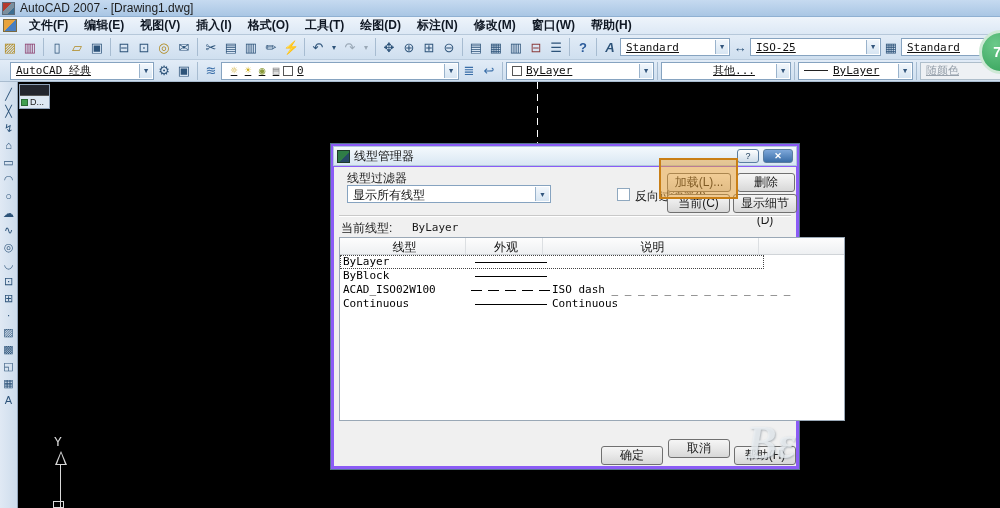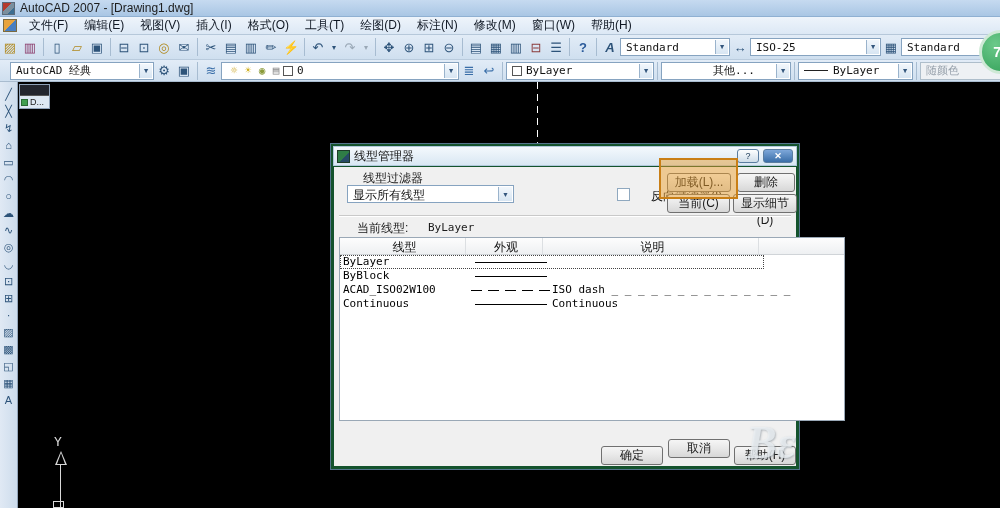--- a/index.html
+++ b/index.html
@@ -8,36 +8,36 @@
   .screen { position:relative; width:1000px; height:508px; overflow:hidden; background:#000; }
 
   
   .titlebar { position:absolute; left:0; top:0; width:1000px; height:17px;
     background:linear-gradient(#c6daf0,#a9c6e4); display:flex; align-items:center; gap:5px;
     padding-left:2px; border-bottom:1px solid #8fb0d2; }
   .app-logo { width:13px; height:13px; background:linear-gradient(135deg,#b43a2e 0 40%,#7a8f9e 40% 70%,#3c6e91 70%); border:1px solid #5a6a7a; }
   .title-text { font-size:12px; color:#1c1c1c; }
 
   .menubar { position:absolute; left:0; top:17px; width:1000px; height:18px;
-    background:linear-gradient(#eef4fb,#dce8f5); display:flex; align-items:center; border-bottom:1px solid #b6c8da; }
+    background:linear-gradient(#eef4fb,#dce8f5); display:flex; align-items:center; border-bottom:1px solid #b6c8da;font-weight:bold; }
   .doc-ico { width:14px; height:13px; margin:0 4px 0 3px;
     background:linear-gradient(135deg,#e8a33c 0 50%,#4a7fc0 50%); border:1px solid #7a6a40; }
   .menu-item { padding:1px 8px; color:#101824; cursor:default; white-space:nowrap; }
 
   .tbrow { position:absolute; left:0; width:1000px; display:flex; align-items:center;
     background:linear-gradient(#e2ecf7,#cfdfef); }
   .tbrow1 { top:35px; height:25px; border-bottom:1px solid #b9cbdd; }
   .tbrow2 { top:60px; height:22px; border-bottom:1px solid #a9bccf; }
   .tb-ico { width:20px; height:19px; display:flex; align-items:center; justify-content:center;
     color:#2d5379; font-size:13px; border:1px solid transparent; border-radius:2px; flex:0 0 auto; }
   .tb-ico.gray { color:#9aa8b6; }
   .tb-ico.small { width:12px; font-size:8px; }
   .tb-sep { width:1px; height:18px; background:#a7bcd1; margin:0 3px; flex:0 0 auto; }
   .combo { height:18px; background:#fff; border:1px solid #86a3c0; display:flex; align-items:center;
-    font-family:"DejaVu Sans Mono", monospace; font-size:11px; flex:0 0 auto; position:relative; padding-left:5px; }
+    font-family:"DejaVu Sans Mono", monospace; font-size:11px; flex:0 0 auto; position:relative; padding-left:5px;text-decoration:underline; }
   .combo .arrow { position:absolute; right:1px; top:1px; bottom:1px; width:13px;
     background:linear-gradient(#f2f7fc,#d7e5f2); border-left:1px solid #9ab3cc;
     display:flex; align-items:center; justify-content:center; font-size:7px; color:#33567d; }
   .combo.disabled { background:#eef1f4; color:#98a2ac; border-color:#aebecb; }
   .swatch { width:10px; height:10px; border:1px solid #555; background:#fff; margin-right:4px; flex:0 0 auto; }
   .lt-glyph { width:24px; border-top:1px solid #222; margin-right:5px; }
 
   
   .drawbar { position:absolute; left:0; top:82px; width:18px; height:426px;
     background:linear-gradient(90deg,#e0e9f4,#cddcec); border-right:1px solid #93a5ba;
@@ -63,40 +63,40 @@
   .ucs-shaft { position:absolute; left:60px; top:464px; width:1px; height:44px; background:#d8d8d8; }
   .ucs-box { position:absolute; left:53px; top:501px; width:11px; height:7px; border:1px solid #d8d8d8; }
 
   
   .badge { position:absolute; left:979px; top:30px; width:44px; height:44px; border-radius:50%;
     background:radial-gradient(circle at 35% 30%, #6cc98a, #2f9e55); border:3px solid #cfe9d6;
     color:#fff; font-weight:bold; font-size:14px; display:flex; align-items:center; justify-content:center; z-index:50; }
 
   
   .dialog { position:absolute; left:330px; top:143px; width:470px; height:327px;
-    background:#14532d; border:1px solid #55748e; padding:2px;
+    background:#8b5cf6; border:1px solid #55748e; padding:2px;
     box-shadow:3px 4px 10px rgba(0,0,0,.55); z-index:10; }
   .dlg-title { height:20px; background:linear-gradient(#f4f9fd,#d9e7f3); border:1px solid #b0c8dc;
     display:flex; align-items:center; gap:4px; padding:0 3px; }
   .dlg-ico { width:13px; height:13px; background:linear-gradient(135deg,#2f7d46 0 55%,#274a66 55%); border:1px solid #1d3a28; }
   .dlg-title-text { flex:1; font-size:12px; color:#111; }
   .dlg-btn { width:22px; height:14px; border:1px solid #5a7da0; border-radius:3px; font-size:9px;
     display:flex; align-items:center; justify-content:center; color:#24425e;
     background:linear-gradient(#fdfefe,#cfdde9); }
   .dlg-btn.close { width:30px; background:linear-gradient(#7da7d9,#3a6ea8); color:#fff; font-weight:bold; }
   .dlg-body { position:absolute; left:3px; top:23px; right:3px; bottom:3px; background:#f0f0f0; }
 
-  .lbl { position:absolute; font-size:12px; color:#1a1a1a;margin-left:16px; }
+  .lbl { position:absolute; font-size:12px; color:#1a1a1a; }
   .btn { position:absolute; height:19px; font-size:12px; color:#1a1a1a; text-align:center; line-height:17px;
     border:1px solid #707070; border-radius:3px;
     background:linear-gradient(#f5f5f5,#e9e9e9 45%,#d7d7d7); }
   .orange-box { position:absolute; left:325px; top:-9px; width:79px; height:41px;
     border:2px solid #c97f16; background:rgba(236,158,44,.48); z-index:5; pointer-events:none; }
 
-  .dd { position:absolute; left:13px; top:18px; width:167px; height:18px; background:#fff;
+  .dd { position:absolute; left:13px; top:18px; width:204px; height:18px; background:#fff;
     border:1px solid #86a3c0; font-size:12px; padding:1px 0 0 5px; }
   .dd .arrow { position:absolute; right:1px; top:1px; bottom:1px; width:14px;
     background:linear-gradient(#f2f7fc,#d7e5f2); border-left:1px solid #9ab3cc;
     display:flex; align-items:center; justify-content:center; font-size:7px; color:#33567d; }
   .chk { position:absolute; left:283px; top:21px; width:13px; height:13px; background:#fff; border:1px solid #8fa8bf; }
   .groove { position:absolute; left:5px; right:5px; top:48px; height:2px;
     border-top:1px solid #c9c9c9; border-bottom:1px solid #fff; }
 
   .mono { font-family:"DejaVu Sans Mono", monospace; }
 

